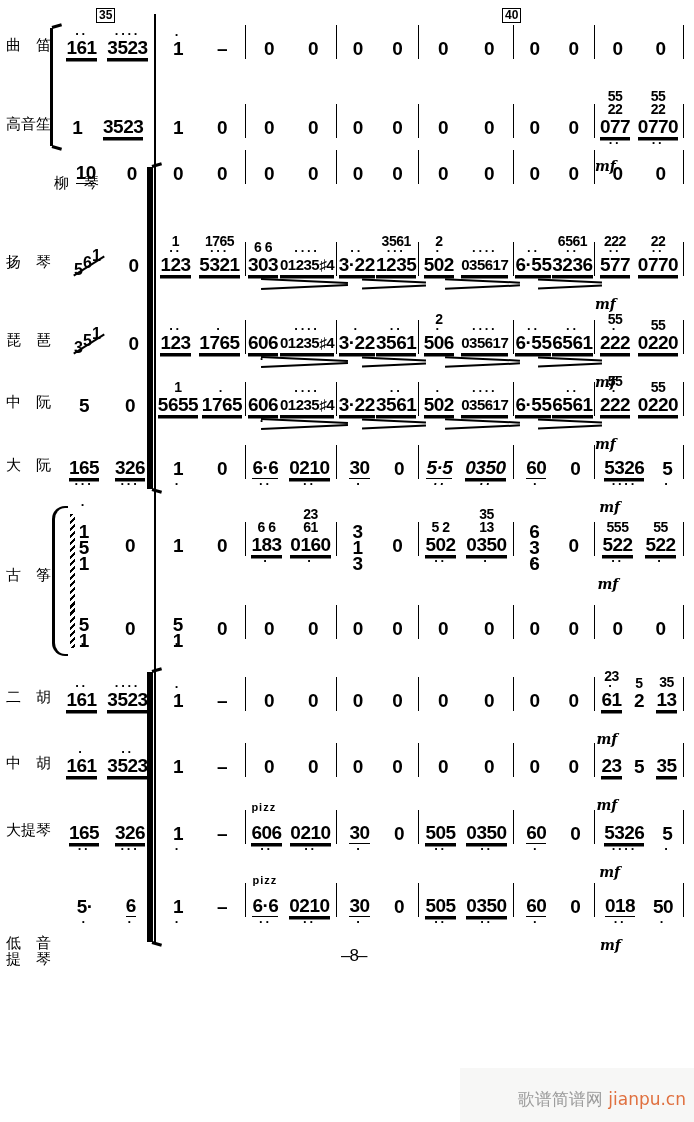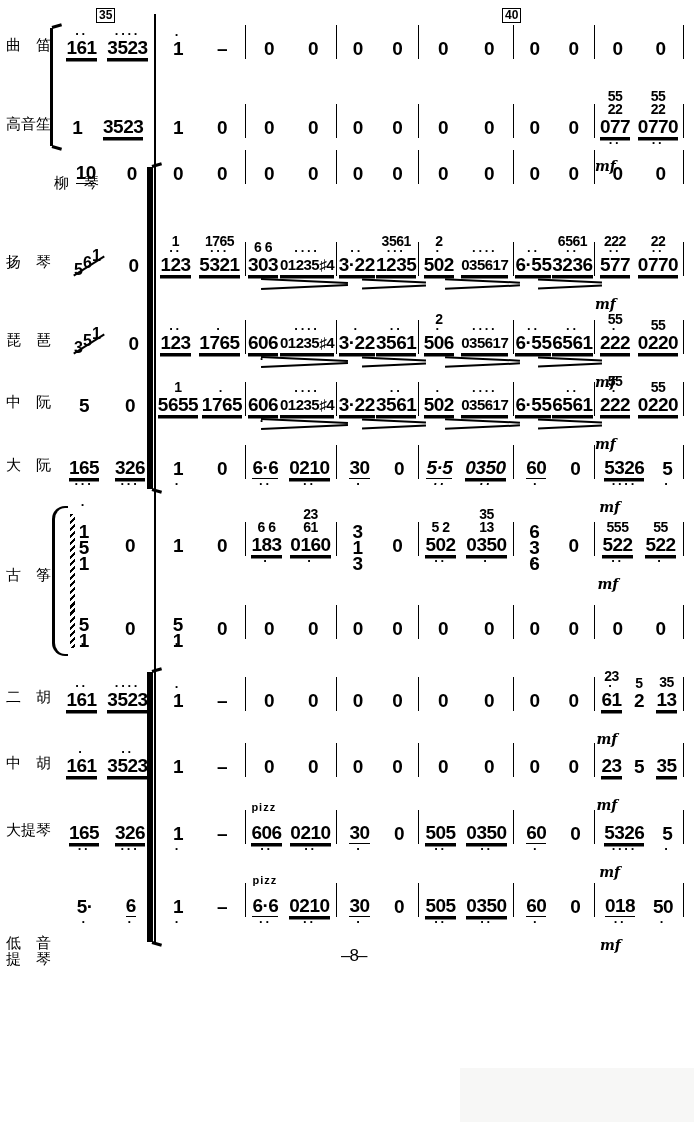--- a/index.html
+++ b/index.html
@@ -1041,14 +1041,18 @@
           <span class="item">
             <span class="main">50</span>
             <span class="dotsb">·</span>
           </span>
         </div>
       </div>
     </div>
 
   <div class="footer-page">–8–</div>
   <div class="wm-band"></div>
+  <div class="watermark">
+    <span class="wm-site">歌谱简谱网</span>
+    <span class="wm-domain">jianpu.cn</span>
+  </div>
 
 </div>
 
 </body></html>

